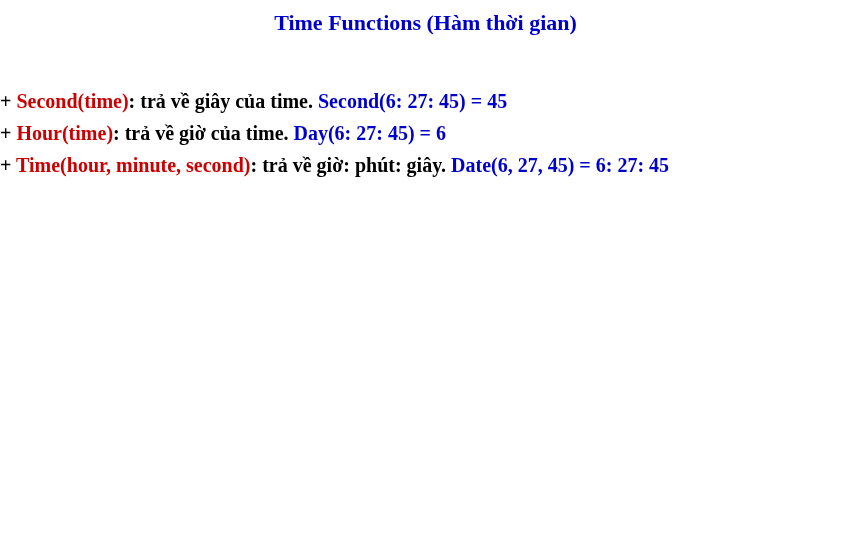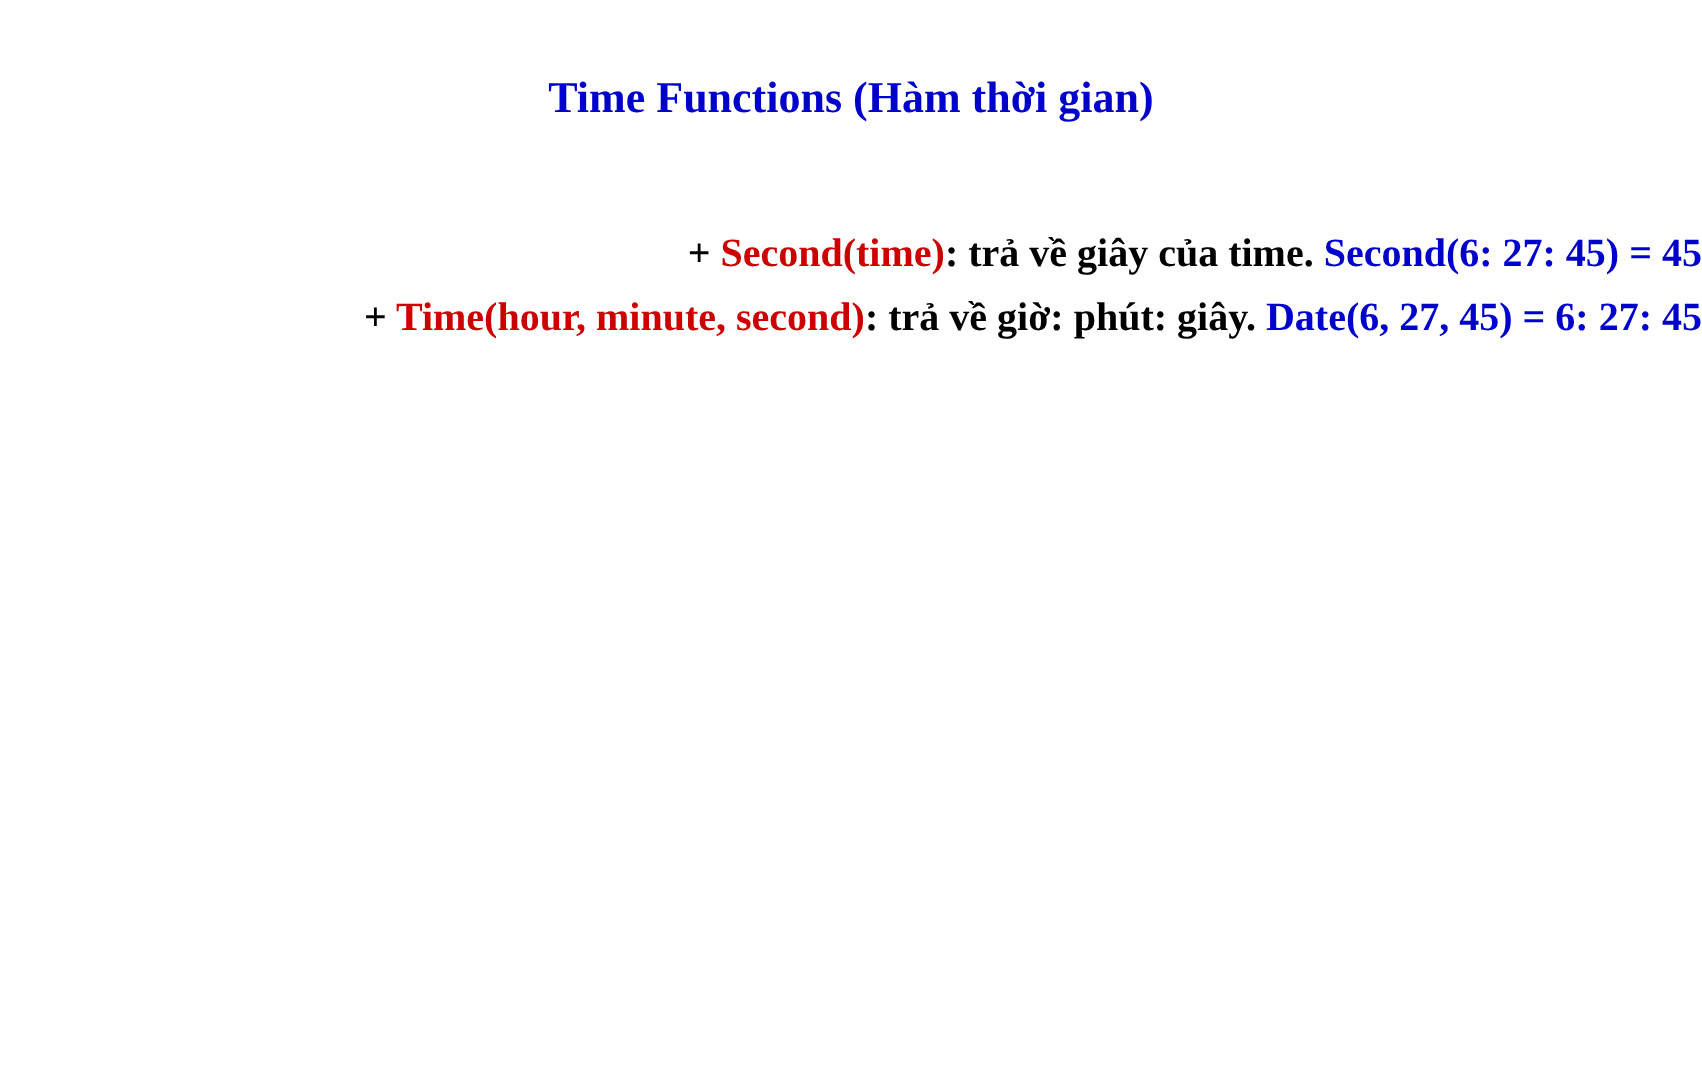--- a/index.html
+++ b/index.html
@@ -11,26 +11,24 @@
       background: #ffffff;
       color: #000000;
     }
     .title {
       text-align: center;
       font-size: 22px;
       font-weight: bold;
       color: #0000cc;
       padding-top: 10px;
       padding-bottom: 30px;
-      margin-top: 26px;
     }
     .content {
       padding-left: 0;
       padding-top: 20px;
-      text-align: right;
     }
     .line {
       font-size: 20px;
       line-height: 1.5;
       font-weight: bold;
       margin-bottom: 2px;
     }
     .plus {
       color: #000000;
     }
@@ -47,15 +45,18 @@
 </head>
 <body>
 
 <div class="title">Time Functions (Hàm thời gian)</div>
 
 <div class="content">
   <div class="line">
     <span class="plus">+ </span><span class="func">Second(time)</span><span class="desc">: trả về giây của time. </span><span class="example">Second(6: 27: 45) = 45</span>
   </div>
   <div class="line">
+    <span class="plus">+ </span><span class="func">Hour(time)</span><span class="desc">: trả về giờ của time. </span><span class="example">Day(6: 27: 45) = 6</span>
+  </div>
+  <div class="line">
     <span class="plus">+ </span><span class="func">Time(hour, minute, second)</span><span class="desc">: trả về giờ: phút: giây. </span><span class="example">Date(6, 27, 45) = 6: 27: 45</span>
   </div>
 </div>
 
 </body></html>

